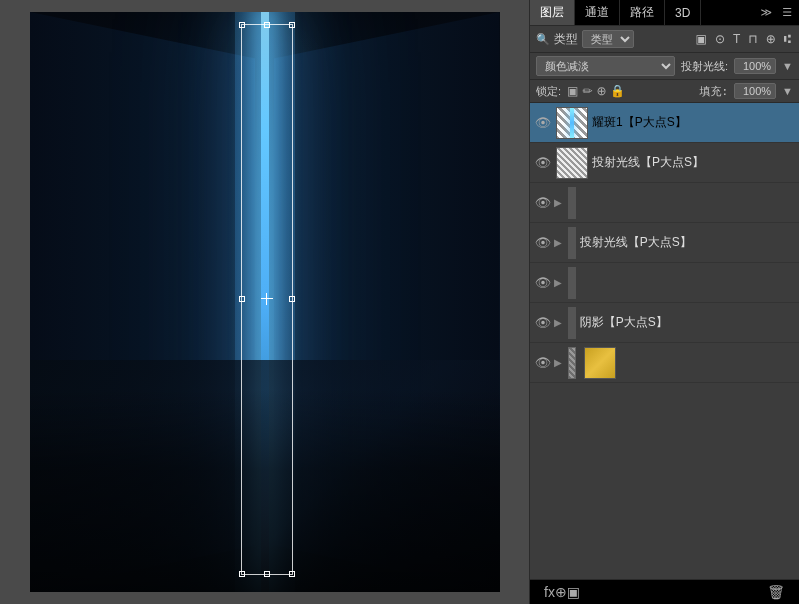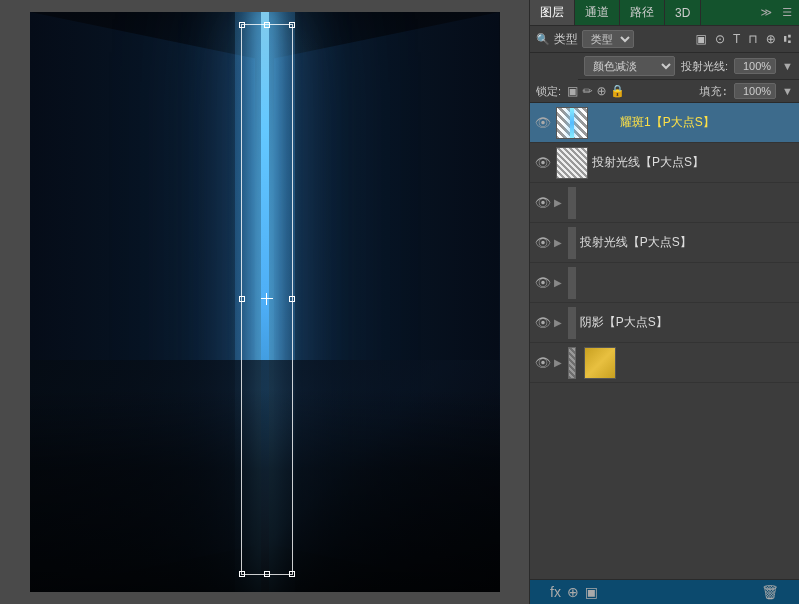--- a/index.html
+++ b/index.html
@@ -178,21 +178,21 @@
       background: #3c3c3c;
       display: flex;
       flex-direction: column;
       border-left: 1px solid #2a2a2a;
     }
 
     
     .tab-bar {
       display: flex;
       align-items: center;
-      background: #14532d;
+      background: #000000;
       border-bottom: 1px solid #2a2a2a;
       padding: 0;
       height: 26px;
     }
 
     .tab {
       padding: 4px 10px;
       color: #ccc;
       font-size: 12px;
       cursor: pointer;
@@ -266,21 +266,20 @@
     }
 
     
     .blend-row {
       display: flex;
       align-items: center;
       padding: 3px 6px;
       gap: 6px;
       border-bottom: 1px solid #2a2a2a;
       background: #3c3c3c;
-      margin-left: 48px;
     }
 
     .blend-select {
       background: #555;
       border: 1px solid #666;
       color: #ccc;
       font-size: 11px;
       padding: 1px 4px;
       border-radius: 2px;
       height: 20px;
@@ -422,44 +421,43 @@
     .layer-name {
       font-size: 12px;
       color: #ddd;
       flex: 1;
       white-space: nowrap;
       overflow: hidden;
       text-overflow: ellipsis;
     }
 
     .layer-item.active .layer-name {
-      color: #fde047;
-      margin-left: 28px;
+      color: #000000;
     }
 
     
     .layers-list::-webkit-scrollbar {
       width: 8px;
     }
     .layers-list::-webkit-scrollbar-track {
       background: #3c3c3c;
     }
     .layers-list::-webkit-scrollbar-thumb {
       background: #5a5a5a;
       border-radius: 2px;
     }
 
     
     .bottom-toolbar {
       display: flex;
       align-items: center;
-      padding: 4px 20px;
-      background: #0c4a6e;
+      padding: 4px 14px;
+      background: #000000;
       border-top: 1px solid #2a2a2a;
-      gap: 6px;
+      gap: 0;
     }
 
     .bottom-icon {
       color: #aaa;
       font-size: 14px;
       cursor: pointer;
     }
   </style>
 </head>
 <body>

